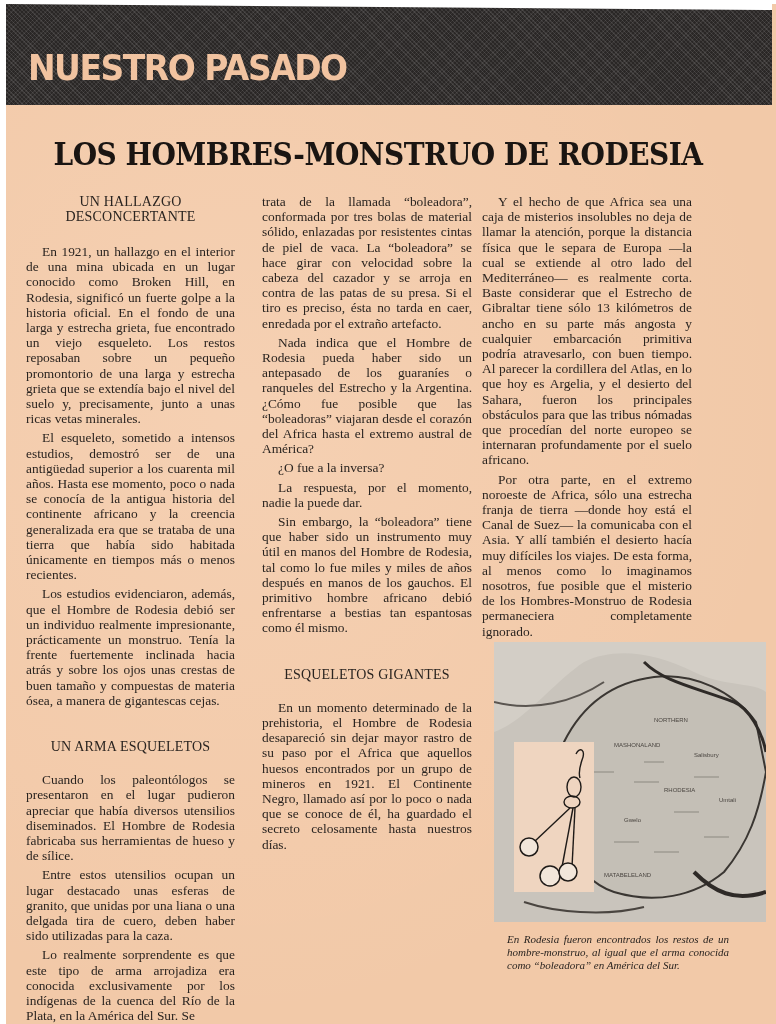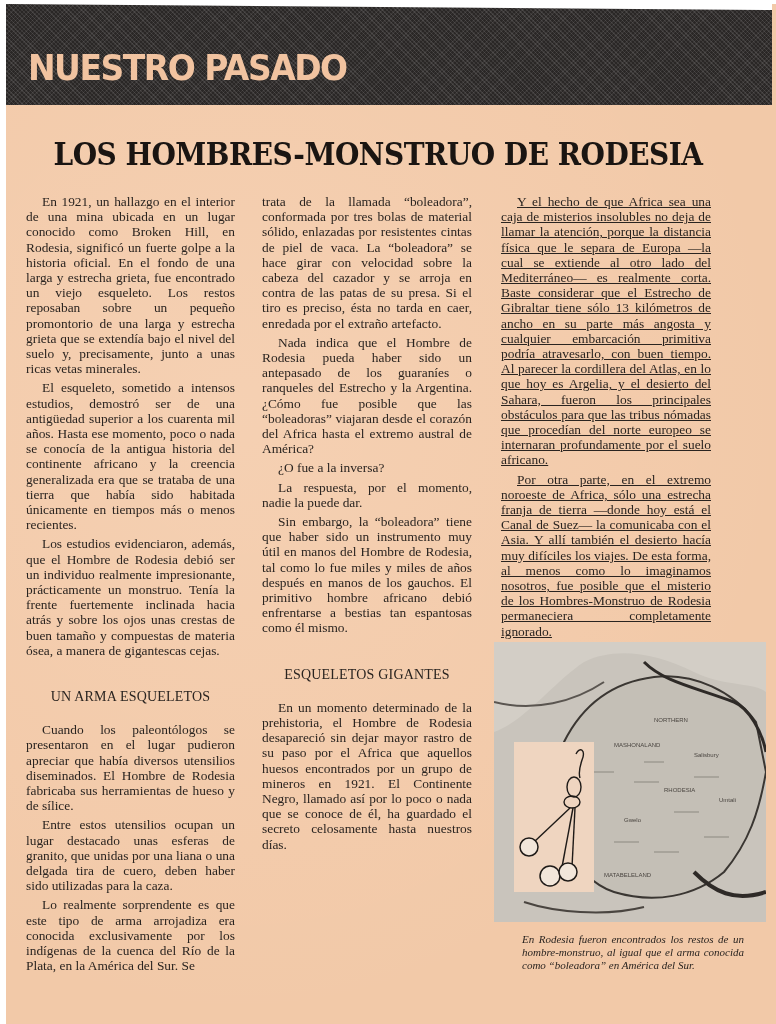--- a/index.html
+++ b/index.html
@@ -38,51 +38,51 @@
       font-size: 28px; color: #1a1512; letter-spacing: -0.5px;
       transform: scaleY(1.1);
     }
     .col {
       position: absolute; top: 190px;
       font-size: 13.4px; line-height: 15.2px; color: #2a2420;
       text-align: justify; hyphens: none;
     }
     .col1 { left: 22px; width: 217px; }
     .col2 { left: 258px; width: 218px; }
-    .col3 { left: 497px; width: 218px; text-decoration: underline; }
+    .col3 { left: 478px; width: 218px; }
     .subhead {
       text-align: center; font-size: 14px; line-height: 15px; margin: 4px 0 20px 0;
       color: #2a2420; letter-spacing: 0.2px;
     }
     .subhead.mid { margin-top: 31px; margin-bottom: 18px; }
     .col p { margin: 4px; text-indent: 16px; }
     .figure {
       position: absolute; left: 494px; top: 642px; width: 272px; height: 280px;
       background: #cfc9c0; overflow: hidden;
     }
     .figure svg { width: 100%; height: 100%; display: block; }
     .caption {
       position: absolute; left: 507px; top: 933px; width: 222px;
       font-style: italic; font-size: 11px; line-height: 13px; color: #2a2420;
       text-align: justify;
-      margin-left: 15px;
     }
   </style>
 </head>
 <body>
 
 <div class="page">
   <div class="banner">
     <div class="section-label">NUESTRO PASADO</div>
   </div>
 
   <div class="headline">LOS HOMBRES-MONSTRUO DE RODESIA</div>
 </div>
 
 <div class="col col1">
+  <div class="subhead">UN HALLAZGO DESCONCERTANTE</div>
   <p>En 1921, un hallazgo en el interior de una mina ubicada en un lugar conocido como Broken Hill, en Rodesia, significó un fuerte golpe a la historia oficial. En el fondo de una larga y estrecha grieta, fue encontrado un viejo esqueleto. Los restos reposaban sobre un pequeño promontorio de una larga y estrecha grieta que se extendía bajo el nivel del suelo y, precisamente, junto a unas ricas vetas minerales.</p>
   <p>El esqueleto, sometido a intensos estudios, demostró ser de una antigüedad superior a los cuarenta mil años. Hasta ese momento, poco o nada se conocía de la antigua historia del continente africano y la creencia generalizada era que se trataba de una tierra que había sido habitada únicamente en tiempos más o menos recientes.</p>
   <p>Los estudios evidenciaron, además, que el Hombre de Rodesia debió ser un individuo realmente impresionante, prácticamente un monstruo. Tenía la frente fuertemente inclinada hacia atrás y sobre los ojos unas crestas de buen tamaño y compuestas de materia ósea, a manera de gigantescas cejas.</p>
   <div class="subhead mid">UN ARMA ESQUELETOS</div>
   <p>Cuando los paleontólogos se presentaron en el lugar pudieron apreciar que había diversos utensilios diseminados. El Hombre de Rodesia fabricaba sus herramientas de hueso y de sílice.</p>
   <p>Entre estos utensilios ocupan un lugar destacado unas esferas de granito, que unidas por una liana o una delgada tira de cuero, deben haber sido utilizadas para la caza.</p>
   <p>Lo realmente sorprendente es que este tipo de arma arrojadiza era conocida exclusivamente por los indígenas de la cuenca del Río de la Plata, en la América del Sur. Se</p>
 </div>
 
 <div class="col col2">

